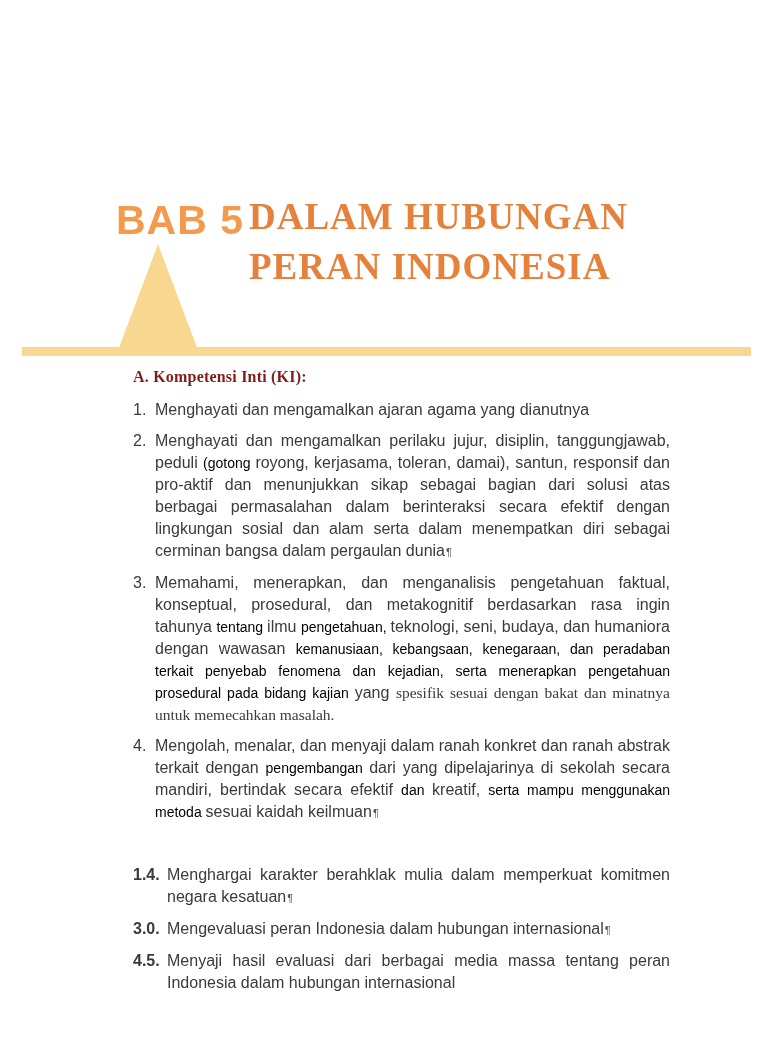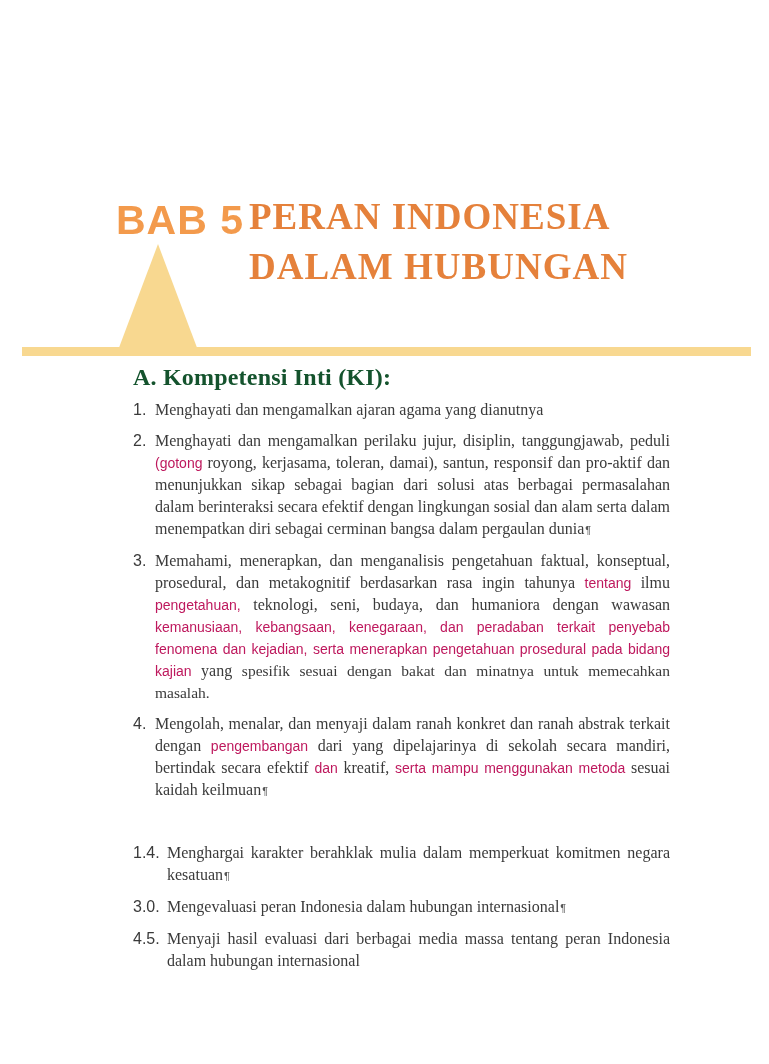--- a/index.html
+++ b/index.html
@@ -27,44 +27,44 @@
   .band {
     position:absolute; left:22px; top:347px; width:729px; height:9px;
     background:var(--band);
   }
   .content {
     position:absolute; left:133px; top:366px; width:537px;
     color:#3a3a3a; font-size:16px; line-height:22px;
   }
   section { display:block; }
   .sec-heading {
-    font-family:"Liberation Serif", serif; font-size:24px; font-weight:bold;
-    color:#14532d; margin:0 0 11px 0; letter-spacing:0.2px;
+    font-family:"Liberation Serif", serif; font-size:16px; font-weight:bold;
+    color:#7f1d1d; margin:0 0 11px 0; letter-spacing:0.2px;
   }
   .gap-b { margin-top:40px; }
   .item { display:flex; margin-bottom:9px; text-align:justify; }
   .num { flex:0 0 auto; }
   .sec-a .num { width:22px; }
-  .sec-b .num { width:34px; }
+  .sec-b .num { width:34px;font-weight:bold; }
   .body { flex:1 1 auto; }
-  .seg-sans { font-family:Liberation Serif, serif; }
-  .seg-small { font-family:"Liberation Sans", sans-serif; font-size:14px; color:#be185d;margin-top:48px; }
+  .seg-sans { font-family:Liberation Sans, sans-serif; }
+  .seg-small { font-family:"Liberation Sans", sans-serif; font-size:14px; color:#000000;margin-top:48px; }
   .seg-serif { font-family:"Liberation Serif", serif; font-size:15.5px; }
   .seg-mark { font-size:11px; color:#555; padding-left:1px; }
 </style>
 </head>
 <body>
 
 <div class="page" style="--band: #F8D890; --title: #E5813B; --bab: #F39A4C;">
 
   <div class="bab">BAB 5</div>
 
   <div class="title">
+    <div>DALAM HUBUNGAN</div>
     <div>PERAN INDONESIA</div>
-    <div>DALAM HUBUNGAN</div>
   </div>
 
   <div class="triangle"></div>
   <div class="band"></div>
 
   <div class="content" style="color: rgb(58, 58, 58);">
 
     <section>
       <h2 class="sec-heading">A. Kompetensi Inti (KI):</h2>
       <div class="items sec-a">

